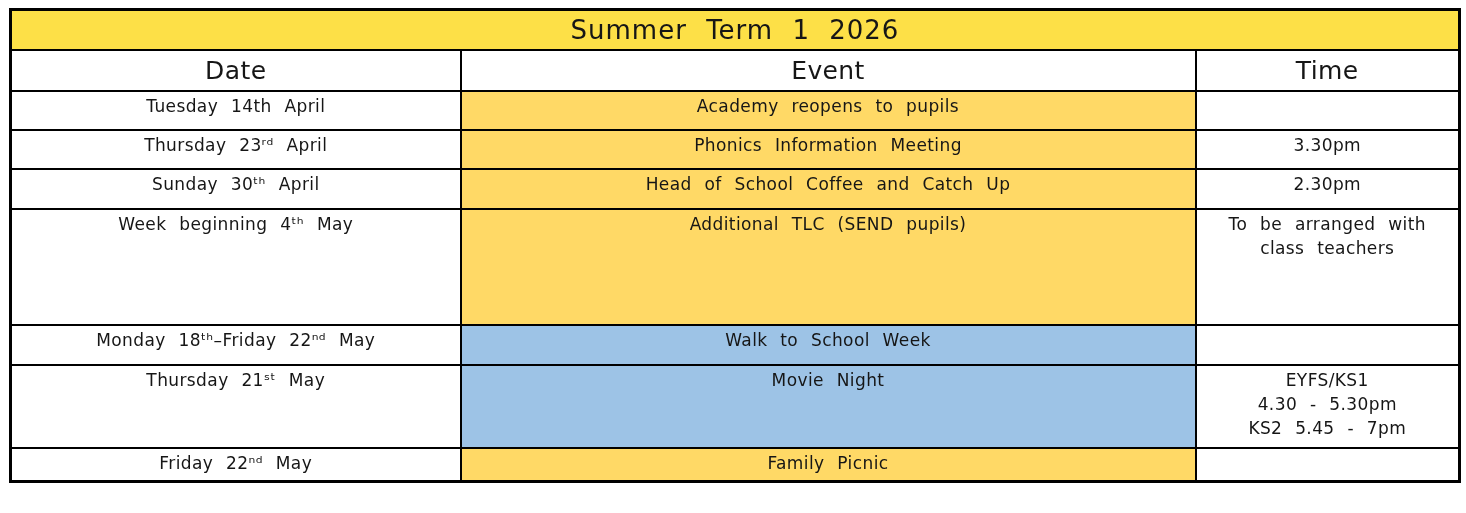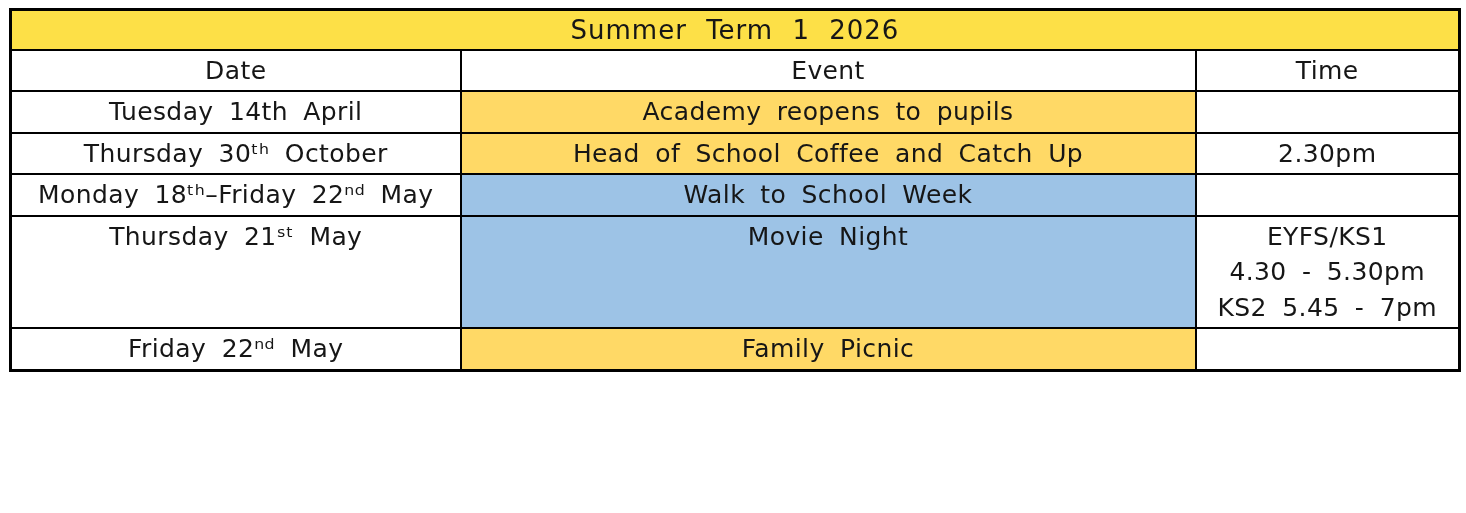--- a/index.html
+++ b/index.html
@@ -25,35 +25,35 @@
     border: 3px solid #000;
   }
   col.c-date  { width: 450px; }
   col.c-event { width: 735px; }
   col.c-time  { width: 264px; }
   td, th {
     border: 2px solid #000;
     padding: 2px 8px;
     vertical-align: top;
     text-align: center;
-    font-size: 25px;
+    font-size: 17px;
     font-weight: 400;
     letter-spacing: 0.4px;
     word-spacing: 7px;
     line-height: 1.42;
     overflow: hidden;
   }
   tr.h-title  { height: 36px; }
   tr.h-head   { height: 40px; }
   tr.h-r0     { height: 39px; }
   tr.h-r1     { height: 39px; }
   tr.h-r2     { height: 40px; }
   tr.h-r3     { height: 116px; }
   tr.h-r4     { height: 40px; }
-  tr.h-r5     { height: 93px; }
+  tr.h-r5     { height: 83px; }
   tr.h-r6     { height: 33px; }
   .title-cell {
     font-size: 26px;
     letter-spacing: 1px;
     word-spacing: 10px;
     line-height: 1.25;
     padding-top: 3px;
   }
   .head-cell { font-size: 25px; }
   .time-cell { white-space: pre-line; padding-left: 10px; padding-right: 10px; }
@@ -78,27 +78,37 @@
         <td class="head-cell">Event</td>
         <td class="head-cell">Time</td>
       </tr>
 
       <tr class="h-r0">
         <td>Tuesday 14th April</td>
         <td style="background-color: rgb(255, 217, 102);">Academy reopens to pupils</td>
         <td class="time-cell"></td>
       </tr>
 
+      <tr class="h-r1">
+        <td>Thursday 23ʳᵈ April</td>
+        <td style="background-color: rgb(255, 217, 102);">Phonics Information Meeting</td>
+        <td class="time-cell">3.30pm</td>
+      </tr>
 
       <tr class="h-r2">
-        <td>Thursday 30ᵗʰ October</td>
+        <td>Sunday 30ᵗʰ April</td>
         <td style="background-color: rgb(255, 217, 102);">Head of School Coffee and Catch Up</td>
         <td class="time-cell">2.30pm</td>
       </tr>
 
+      <tr class="h-r3">
+        <td>Week beginning 4ᵗʰ May</td>
+        <td style="background-color: rgb(255, 217, 102);">Additional TLC (SEND pupils)</td>
+        <td class="time-cell">To be arranged with class teachers</td>
+      </tr>
 
       <tr class="h-r4">
         <td>Monday 18ᵗʰ–Friday 22ⁿᵈ May</td>
         <td style="background-color: rgb(157, 195, 230); margin-top: 39px;">Walk to School Week</td>
         <td class="time-cell"></td>
       </tr>
 
       <tr class="h-r5">
         <td>Thursday 21ˢᵗ May</td>
         <td style="background-color: rgb(157, 195, 230);">Movie Night</td>

